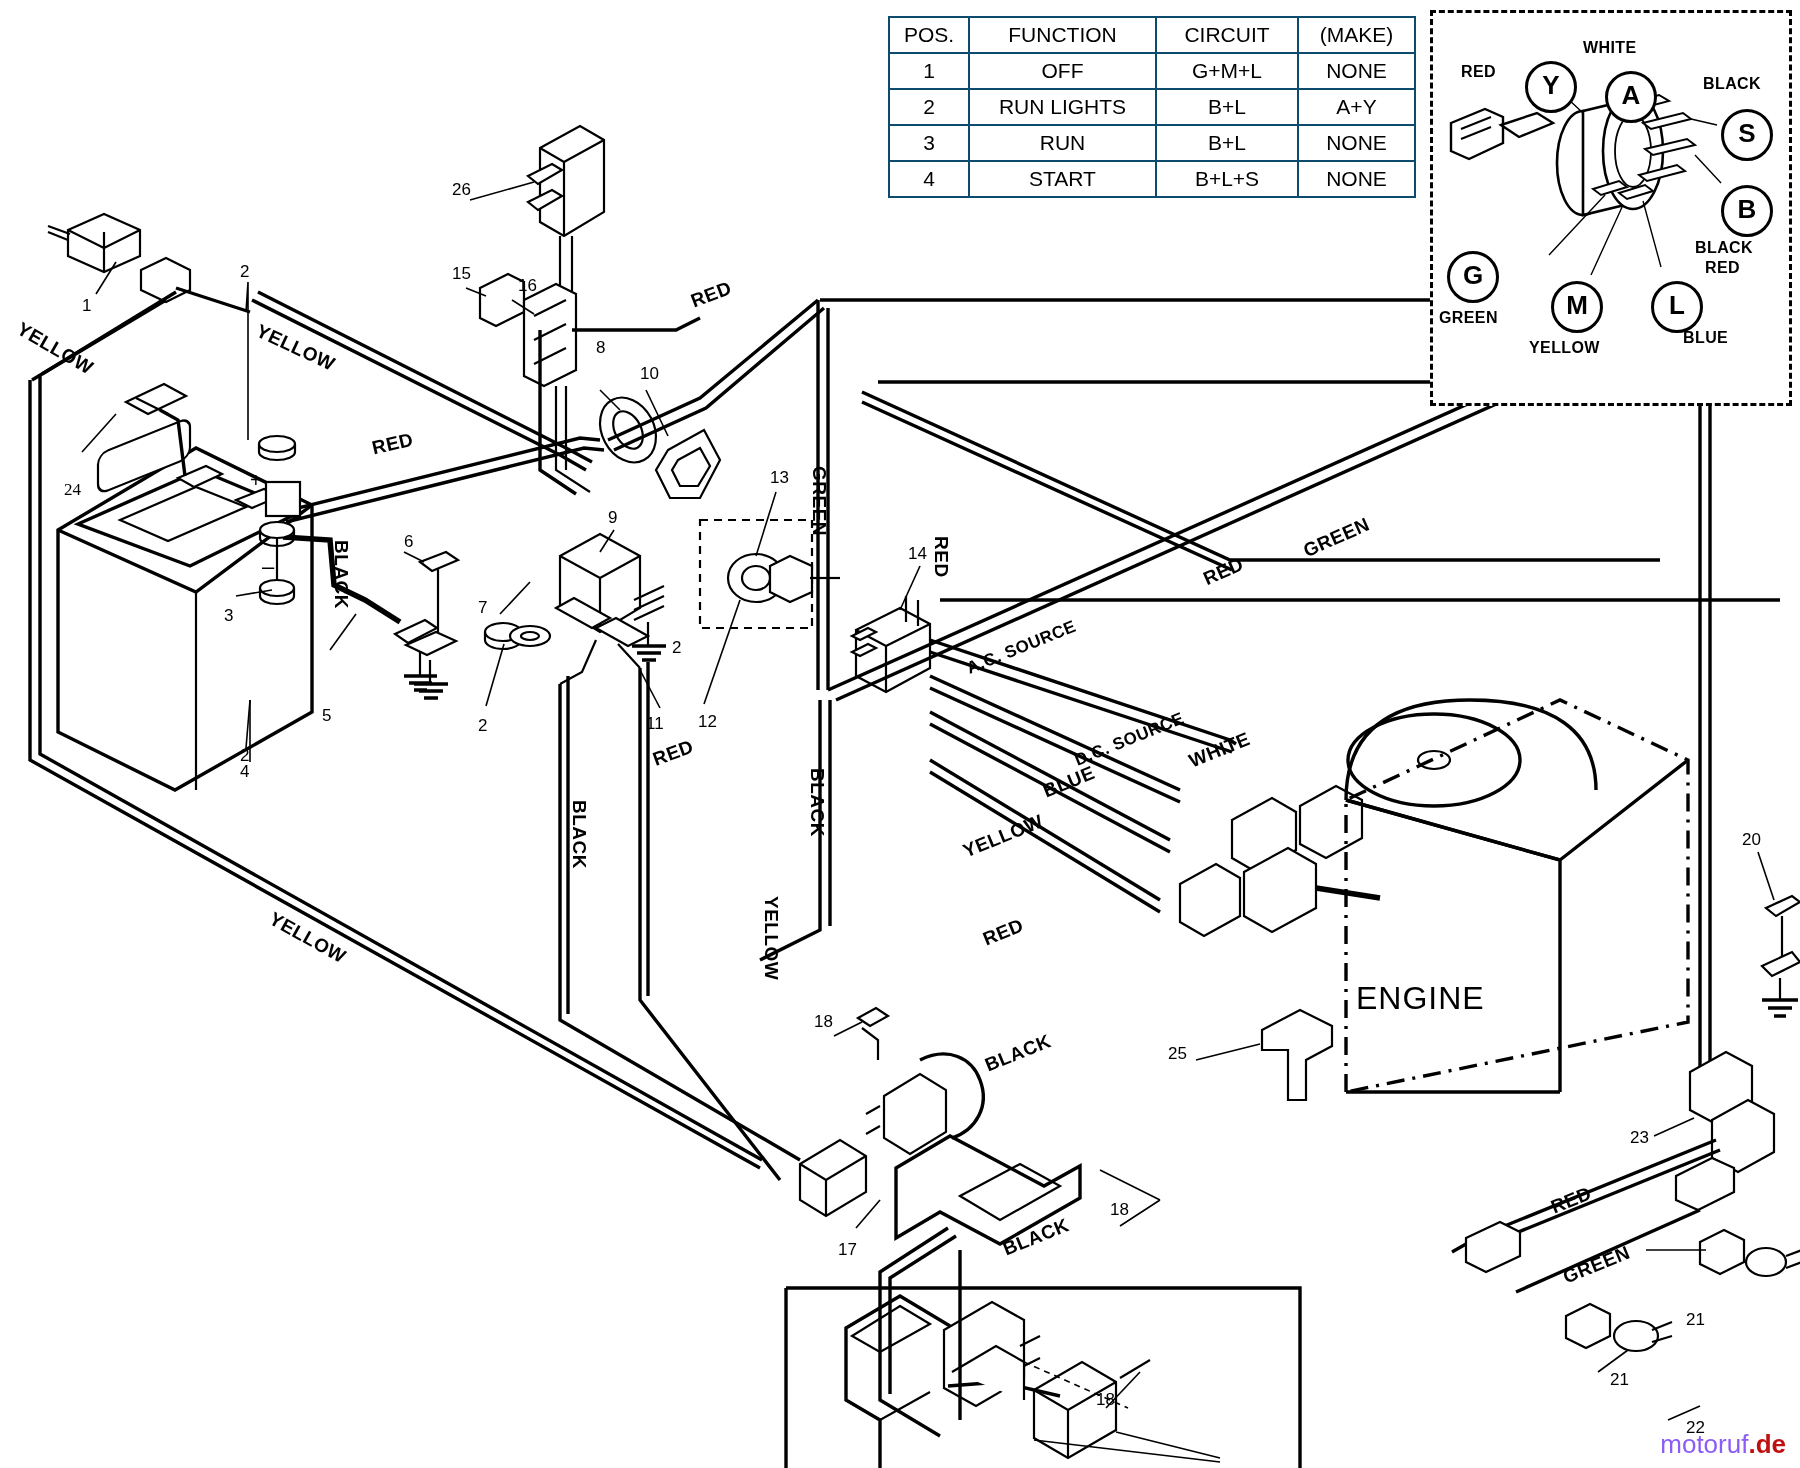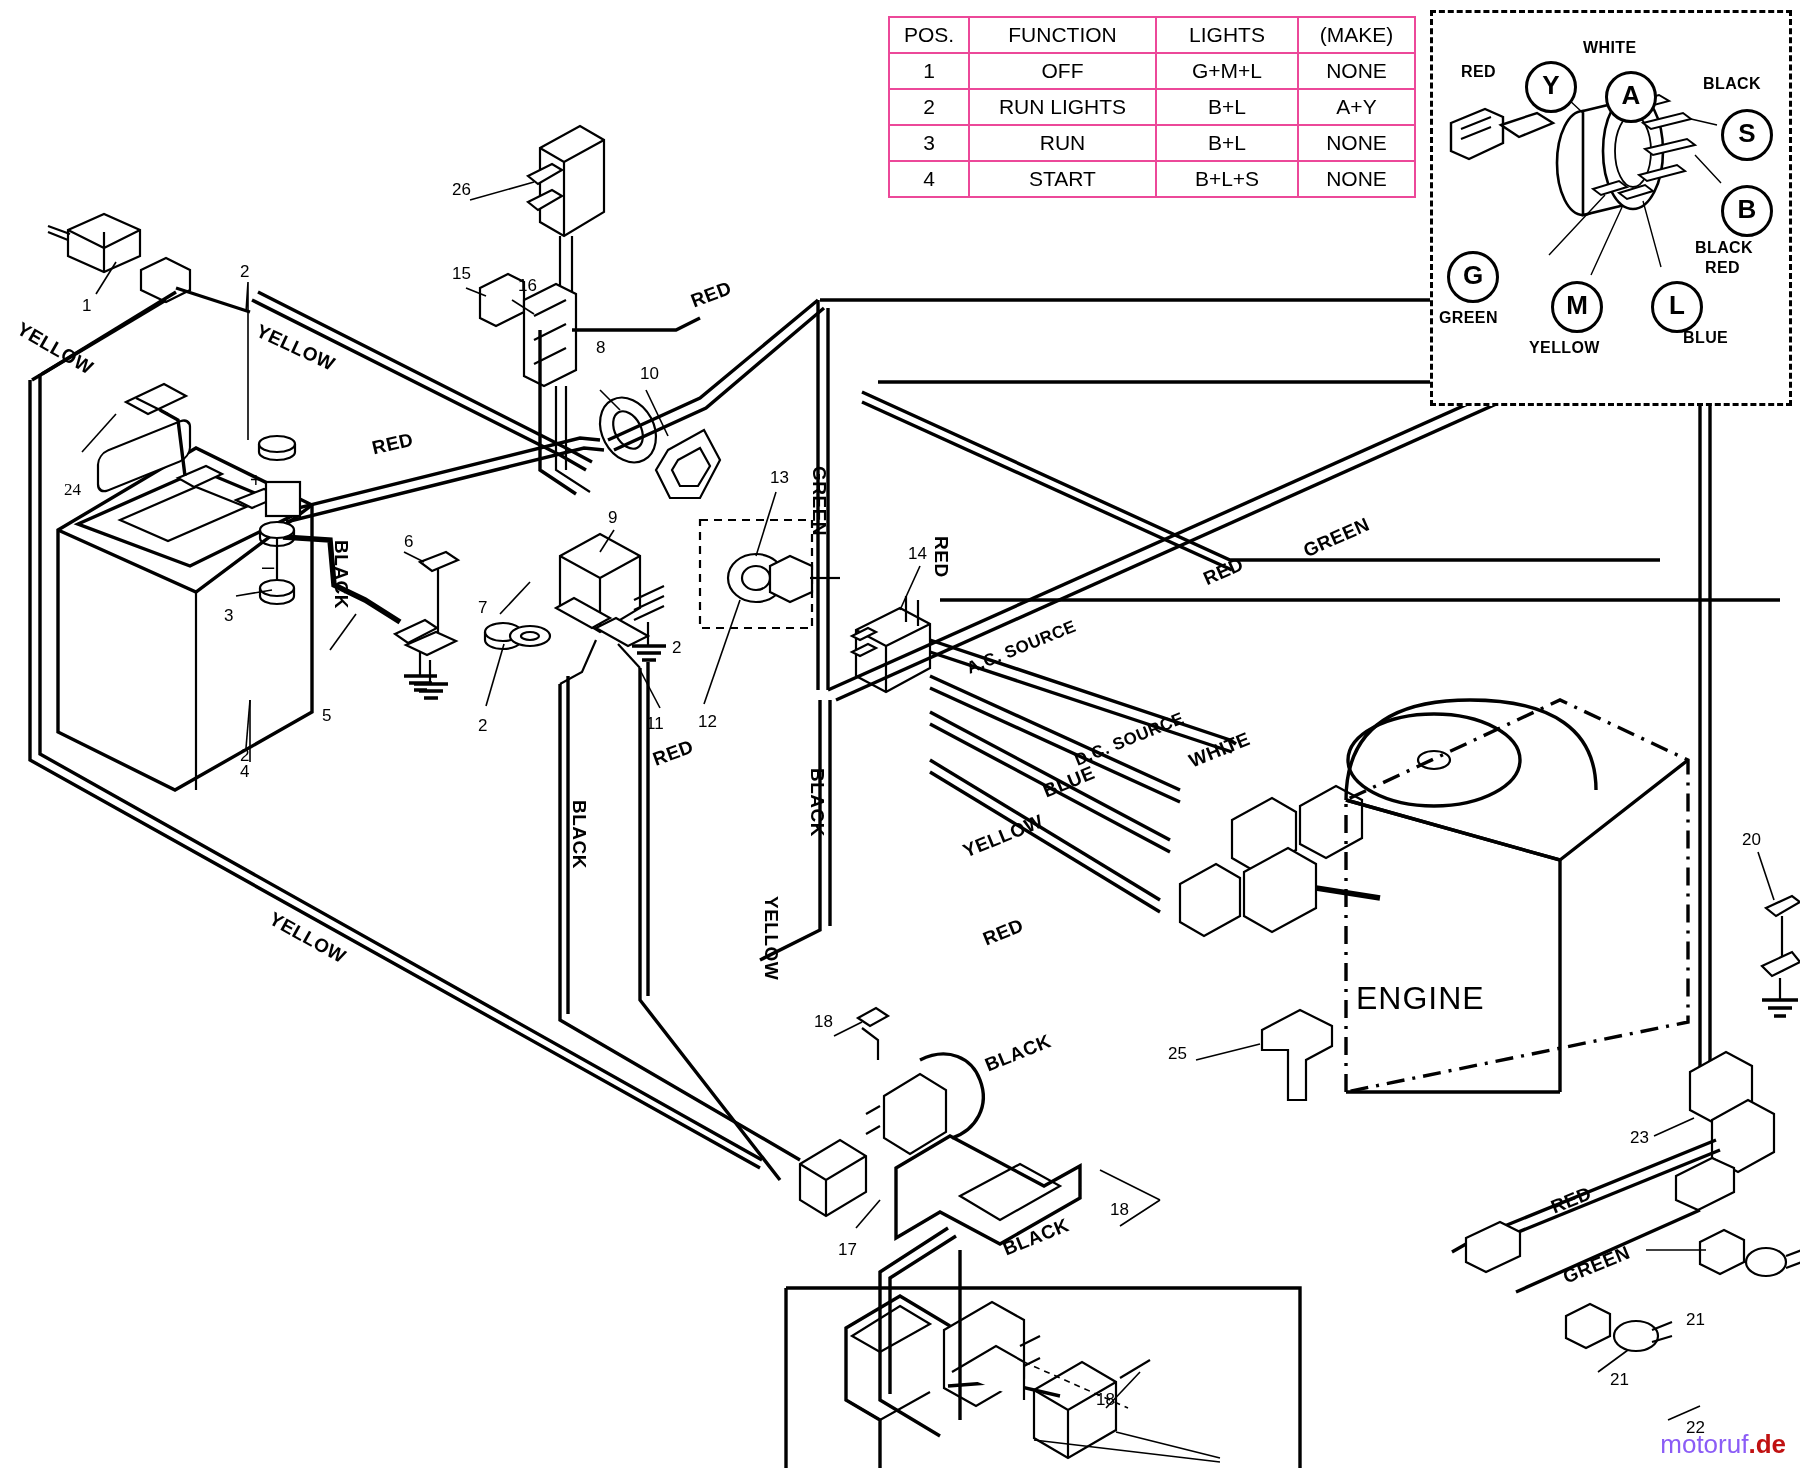--- a/index.html
+++ b/index.html
@@ -6,21 +6,21 @@
   body{width:1800px;height:1468px;position:relative;font-family:"Liberation Sans",sans-serif;color:#000;overflow:hidden;}
   #stage{position:absolute;left:0;top:0;width:1800px;height:1468px;}
   svg#art{position:absolute;left:0;top:0;width:1800px;height:1468px;}
   .lbl{position:absolute;font-family:"Liberation Sans",sans-serif;color:#000;white-space:nowrap;}
   .num{font-size:17px;}
   .wire{font-size:19px;font-weight:bold;letter-spacing:.5px;}
   .engine{font-size:32px;font-weight:normal;letter-spacing:1px;}
   .srcname{font-size:17px;font-weight:bold;letter-spacing:.4px;}
   
   #postable{position:absolute;left:888px;top:16px;border-collapse:collapse;background:#fff;}
-  #postable th,#postable td{border:2px solid #ec4899;font-size:21px;text-align:center;padding:5px 10px;font-family:"Liberation Sans",sans-serif;}
+  #postable th,#postable td{border:2px solid #0c4a6e;font-size:21px;text-align:center;padding:5px 10px;font-family:"Liberation Sans",sans-serif;}
   #postable th{font-weight:normal;}
   #postable td.fn{min-width:165px;}
   #postable td.ci{min-width:120px;}
   #postable td.mk{min-width:95px;}
   #postable th.pos,#postable td.pos{min-width:58px;}
   
   #switchbox{position:absolute;left:1430px;top:10px;width:356px;height:390px;border:3px dashed #000;background:#fff;}
   .term{position:absolute;border:3px solid #000;border-radius:50%;width:46px;height:46px;line-height:42px;text-align:center;font-size:26px;font-weight:bold;background:#fff;}
   .tlab{position:absolute;font-size:16px;font-weight:bold;letter-spacing:.4px;}
   
@@ -283,21 +283,21 @@
   <path class="thin" d="M82 452 L116 414"></path>
   <path class="thin" d="M250 762 L250 700"></path>
   <path class="thin" d="M856 1228 L880 1200"></path>
 </svg>
 
 <table id="postable">
   <thead>
     <tr>
       <th class="pos">POS.</th>
       <th class="fn">FUNCTION</th>
-      <th class="ci">LIGHTS</th>
+      <th class="ci">CIRCUIT</th>
       <th class="mk">(MAKE)</th>
     </tr>
   </thead>
   <tbody>
     <tr>
       <td class="pos">1</td>
       <td class="fn">OFF</td>
       <td class="ci">G+M+L</td>
       <td class="mk">NONE</td>
     </tr>

